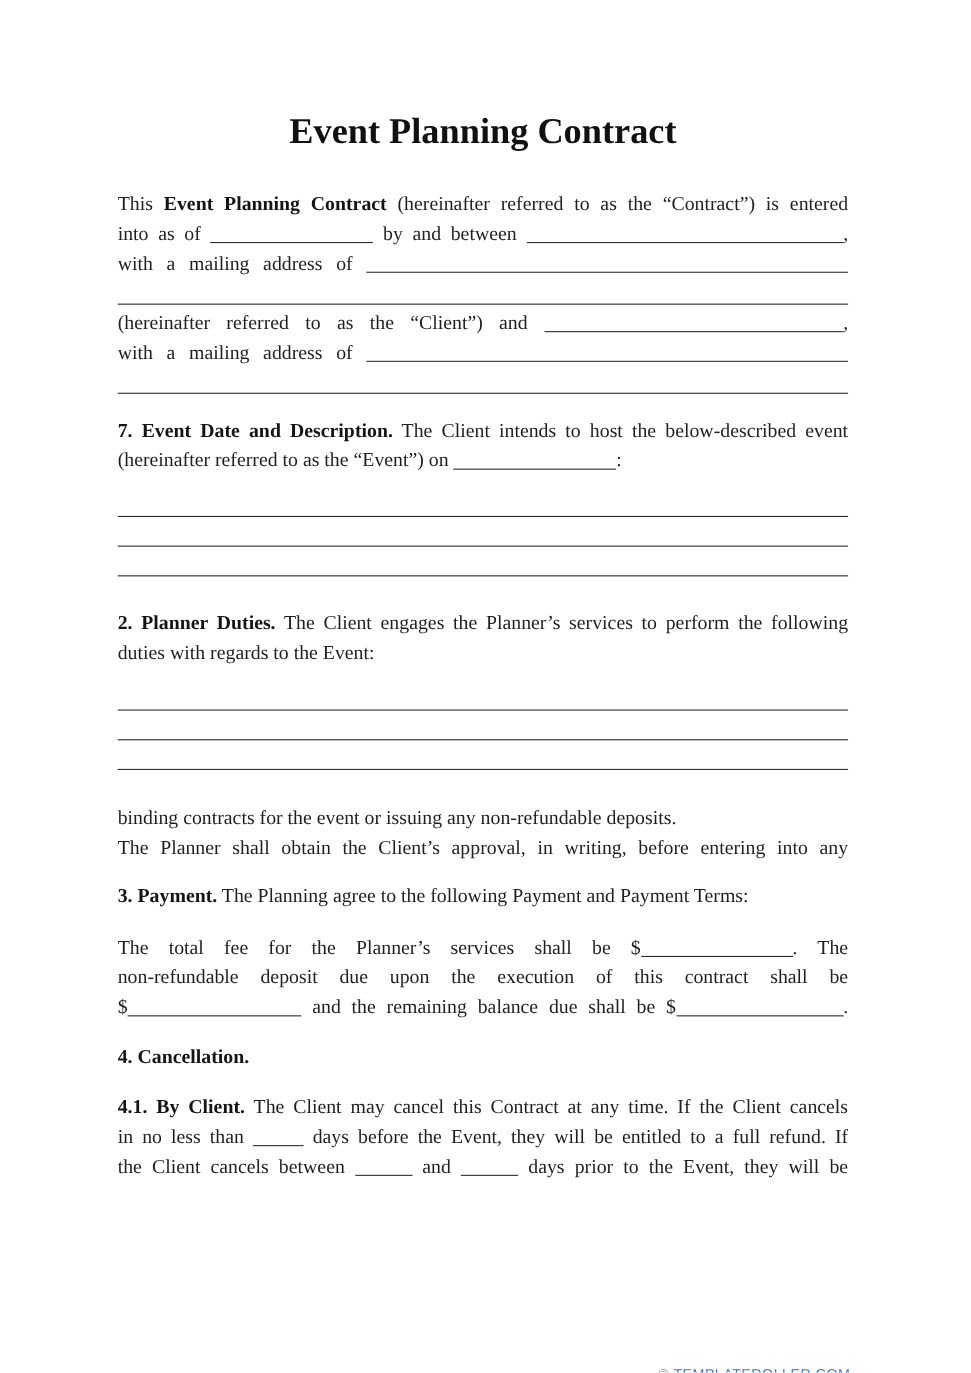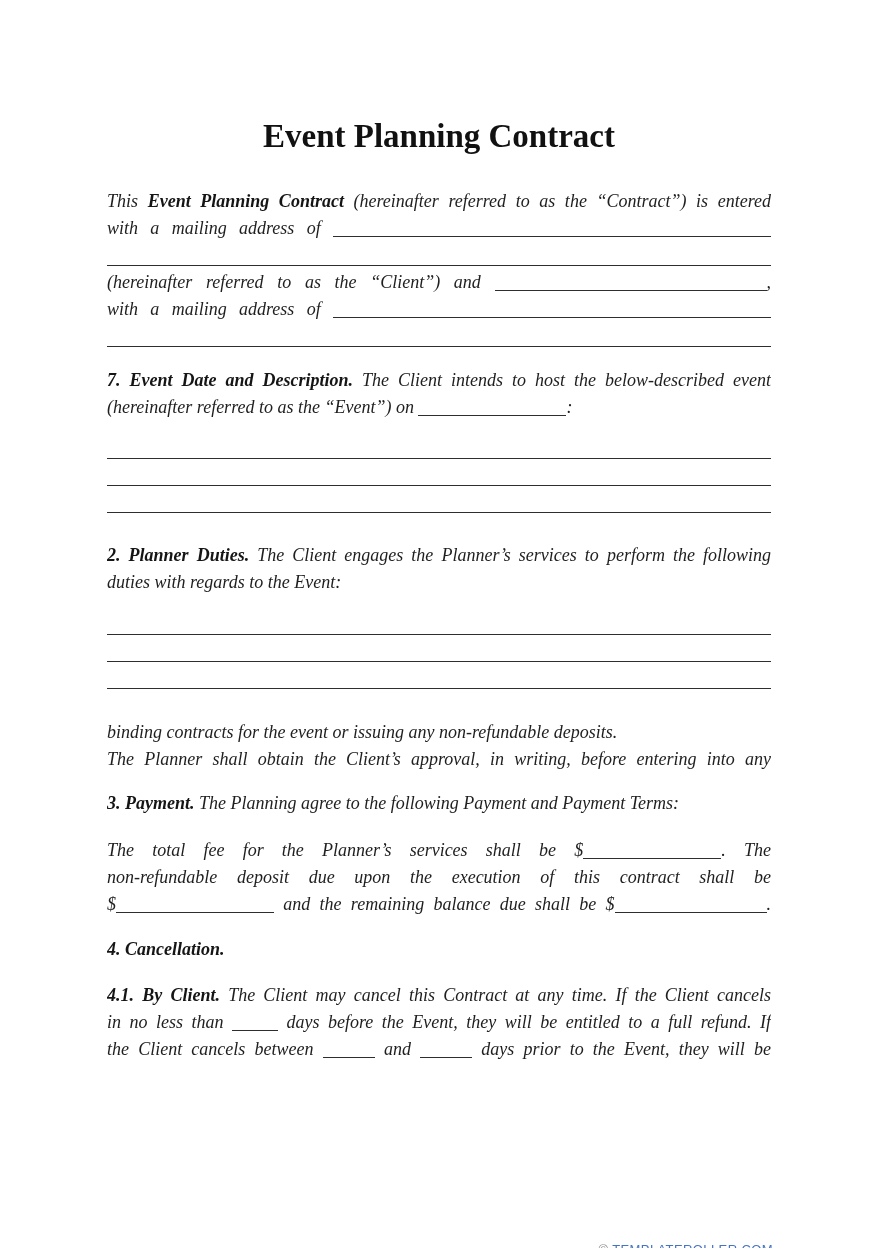--- a/index.html
+++ b/index.html
@@ -2,40 +2,39 @@
 <html><head>
 <meta charset="utf-8">
 <style>
   html, body { margin: 0; padding: 0; background: #ffffff; }
   .page {
     position: relative;
     width: 879px;
     height: 1248px;
     background: #ffffff;
     box-sizing: border-box;
-    padding: 16px 108px 0 107px;
+    padding: 0 108px 0 107px;
     overflow: hidden;
     font-family: "Liberation Serif", "DejaVu Serif", serif;
     font-size: 18px;
     color: #1f1f1f;
   }
   .doc-title {
     margin-top: 100px;
     text-align: center;
     font-weight: 700;
     font-size: 33px;
     line-height: 40px;
     color: #111;
   }
   .block { margin: 0; }
   .line {
     line-height: 27px;
     white-space: nowrap;
     overflow: hidden;
-    font-style: italic;
   }
   
   .line.j { text-align: justify; text-align-last: justify; }
   b { font-weight: 700; color: #151515; }
   
   .blank {
     display: inline-block;
     height: 1px;
     border-bottom: 1.6px solid #2e2e2e;
     vertical-align: -3px;
@@ -75,20 +74,26 @@
 
   <div class="doc-title">Event Planning Contract</div>
 
   <div class="block m-intro">
     <div class="line j">
       <span>This</span>
       <b>Event Planning Contract</b>
       <span>(hereinafter referred to as the “Contract”) is entered</span>
     </div>
     <div class="line j">
+      <span>into as of</span>
+      <span class="blank" style="width:148px"></span>
+      <span>by and between</span>
+      <span class="blank" style="width:288px"></span><span>,</span>
+    </div>
+    <div class="line j">
       <span>with a mailing address of</span>
       <span class="blank" style="width:438px"></span>
     </div>
     <div class="blank-row">
         <span class="rule"></span>
       </div>
     <div class="line j">
       <span>(hereinafter referred to as the “Client”) and</span>
       <span class="blank" style="width:272px"></span><span>,</span>
     </div>

